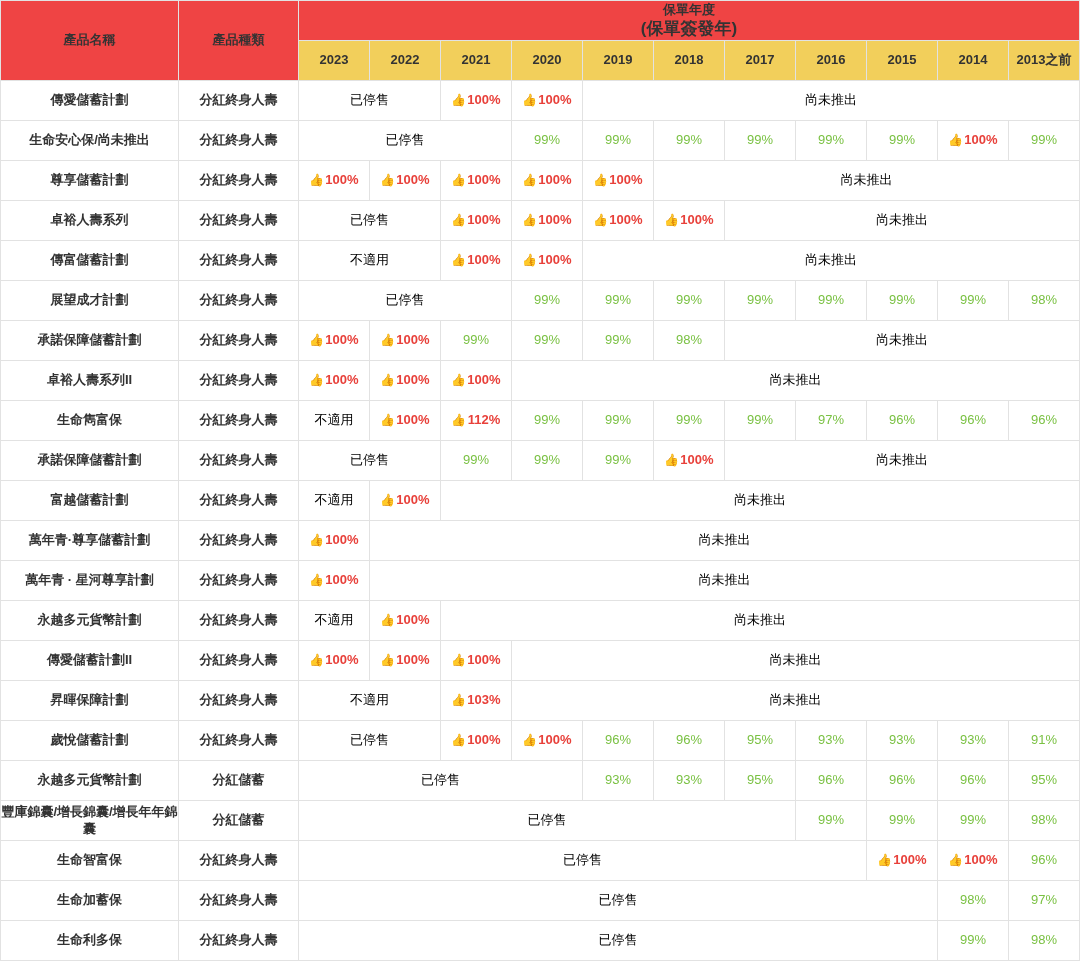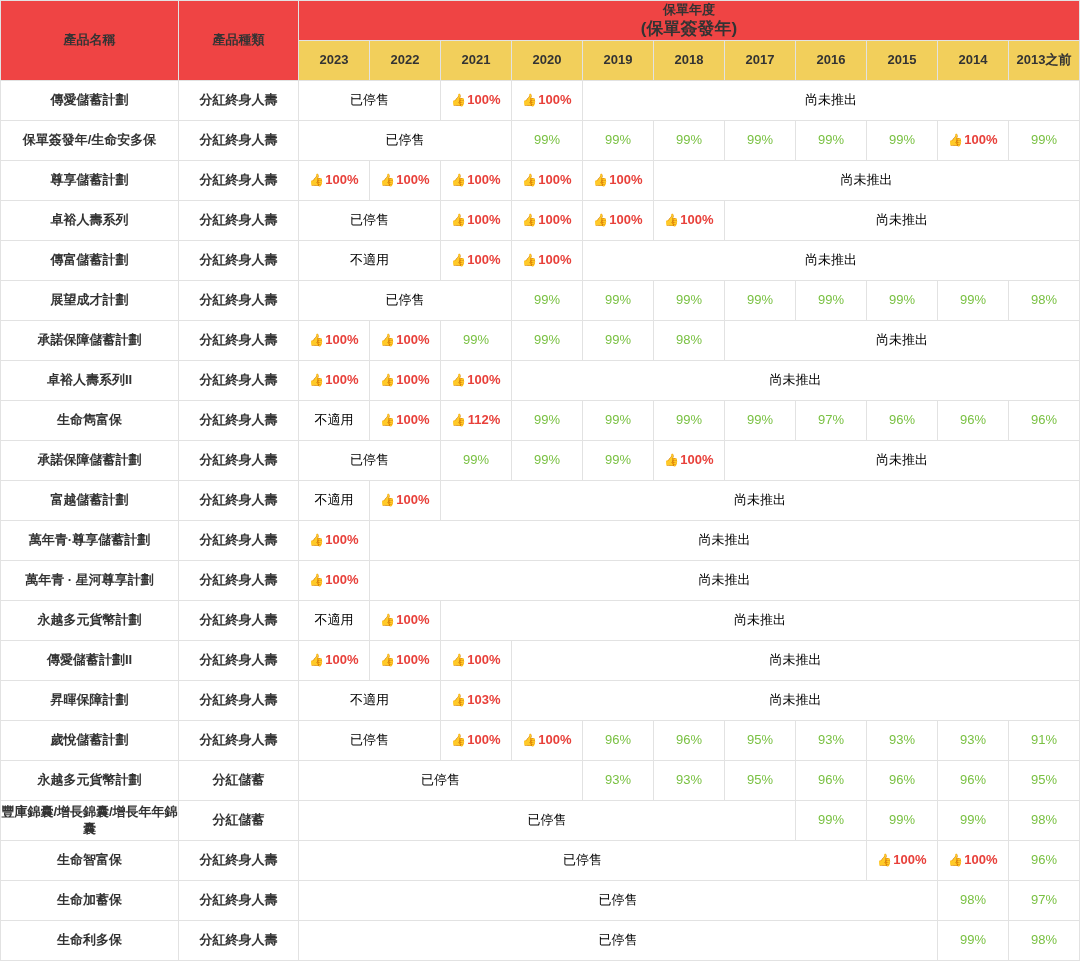--- a/index.html
+++ b/index.html
@@ -110,21 +110,21 @@
   <tbody id="table-body">
       <tr>
         <td class="pname">傳愛儲蓄計劃</td>
         <td class="ptype">分紅終身人壽</td>
         <td class="val" colspan="2"><span class="gray">已停售</span></td>
         <td class="val"><span class="thumb">👍</span><span class="red">100%</span></td>
         <td class="val"><span class="thumb">👍</span><span class="red">100%</span></td>
         <td class="val" colspan="7"><span class="gray">尚未推出</span></td>
       </tr>
       <tr>
-        <td class="pname">保單簽發年/生命安多保</td>
+        <td class="pname">生命安心保/尚未推出</td>
         <td class="ptype">分紅終身人壽</td>
         <td class="val" colspan="3"><span class="gray">已停售</span></td>
         <td class="val"><span class="green">99%</span></td>
         <td class="val"><span class="green">99%</span></td>
         <td class="val"><span class="green">99%</span></td>
         <td class="val"><span class="green">99%</span></td>
         <td class="val"><span class="green">99%</span></td>
         <td class="val"><span class="green">99%</span></td>
         <td class="val"><span class="thumb">👍</span><span class="red">100%</span></td>
         <td class="val"><span class="green">99%</span></td>

